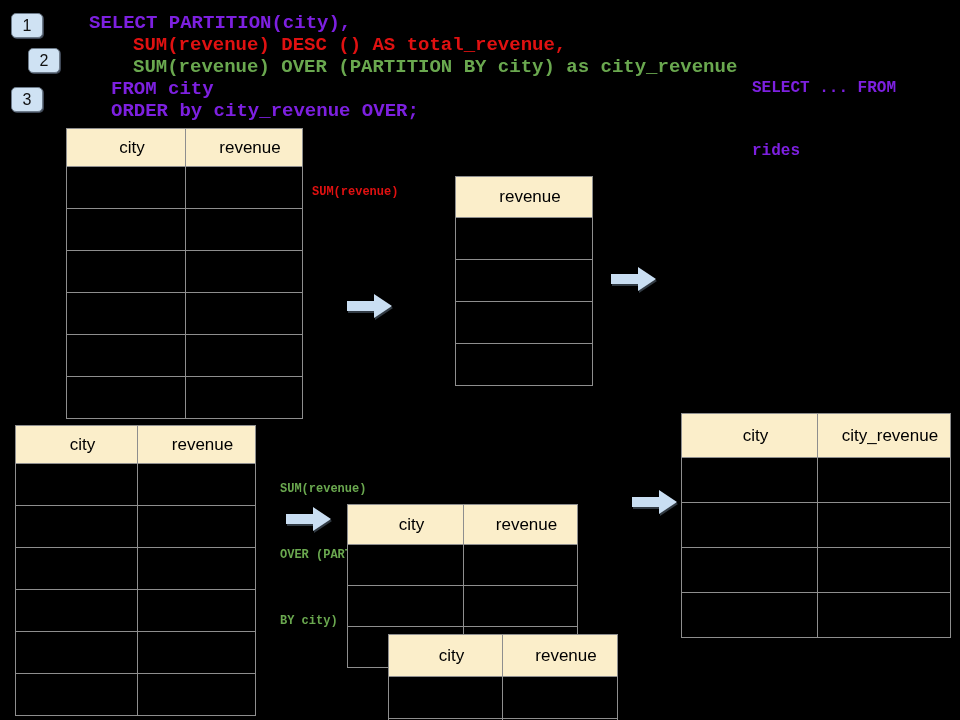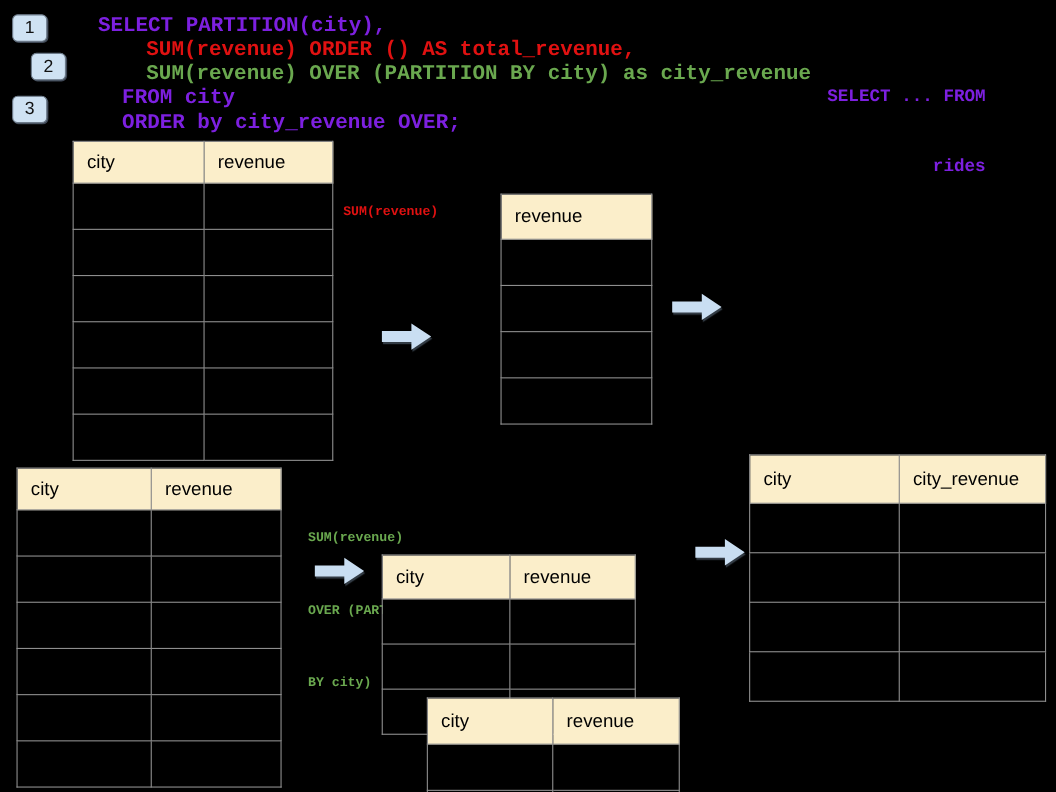--- a/index.html
+++ b/index.html
@@ -15,40 +15,40 @@
     font-size:19px;line-height:20px;
   }
   .lbl{
     position:absolute;white-space:pre;
     font-family:"Liberation Mono",monospace;font-weight:bold;
     font-size:12px;line-height:22px;
   }
   .note{
     position:absolute;white-space:pre;
     font-family:"Liberation Mono",monospace;font-weight:bold;
-    font-size:16px;line-height:21px;text-align:right;
+    font-size:16px;line-height:21px;
   }
   .c-purple{color:var(--purple,#7d20e0);}
   .c-red{color:var(--red,#e01111);}
   .c-green{color:var(--green,#6aa84f);}
   
   .badge{
     position:absolute;width:30px;height:23px;
     background:var(--badge,#cfe2f3);
     border:1px solid #6d7b8a;border-radius:5px;
     box-shadow:1px 1px 0 rgba(70,80,95,.9);
     color:#111;font-size:16px;line-height:23px;text-align:center;
   }
   
   table.tbl{position:absolute;border-collapse:collapse;table-layout:fixed;}
   .tbl th{
     background:var(--hdr,#fbeeca);
     border:1px solid var(--bd,#8e8e8e);
     font-size:17px;font-weight:400;color:#000;
-    text-align:left;padding:0 0 0 12px;vertical-align:middle;
+    text-align:center;padding:0 0 0 12px;vertical-align:middle;
   }
   .tbl td{border:1px solid var(--bd,#8e8e8e);background:#000;padding:0;}
   .tbl-a{left:66px;top:128px;}  .tbl-a th{height:37px;} .tbl-a td{height:41px;}
   .tbl-b{left:455px;top:176px;} .tbl-b th{height:40px;} .tbl-b td{height:41px;}
   .tbl-c{left:15px;top:425px;}  .tbl-c th{height:37px;} .tbl-c td{height:41px;}
   .tbl-d{left:347px;top:504px;z-index:1;} .tbl-d th{height:39px;} .tbl-d td{height:40px;}
   .tbl-e{left:388px;top:634px;z-index:2;} .tbl-e th{height:41px;} .tbl-e td{height:41px;}
   .tbl-f{left:681px;top:413px;} .tbl-f th{height:43px;} .tbl-f td{height:44px;}
   
   .arrow{position:absolute;filter:drop-shadow(1px 2px 0 rgba(110,130,150,.45));}
@@ -57,21 +57,21 @@
 </head>
 <body>
 
 <div id="canvas">
 
   <div class="badge" style="left:11px;top:13px">1</div>
   <div class="badge" style="left:28px;top:48px">2</div>
   <div class="badge" style="left:11px;top:87px">3</div>
 
   <div class="code c-purple" style="left:89px;top:13px">SELECT PARTITION(city),</div>
-  <div class="code c-red" style="left:133px;top:35px">SUM(revenue) ORDER () AS total_revenue,</div>
+  <div class="code c-red" style="left:133px;top:35px">SUM(revenue) DESC () AS total_revenue,</div>
   <div class="code c-green" style="left:133px;top:57px">SUM(revenue) OVER (PARTITION BY city) as city_revenue</div>
   <div class="code c-purple" style="left:111px;top:79px">FROM city</div>
   <div class="code c-purple" style="left:111px;top:101px">ORDER by city_revenue OVER;</div>
 
   <div class="note c-purple" style="left:752px;top:36px">
     <div>SELECT ... FROM</div>
     <div>rides</div>
   </div>
 
   <div class="lbl c-red" style="left:312px;top:137px">

